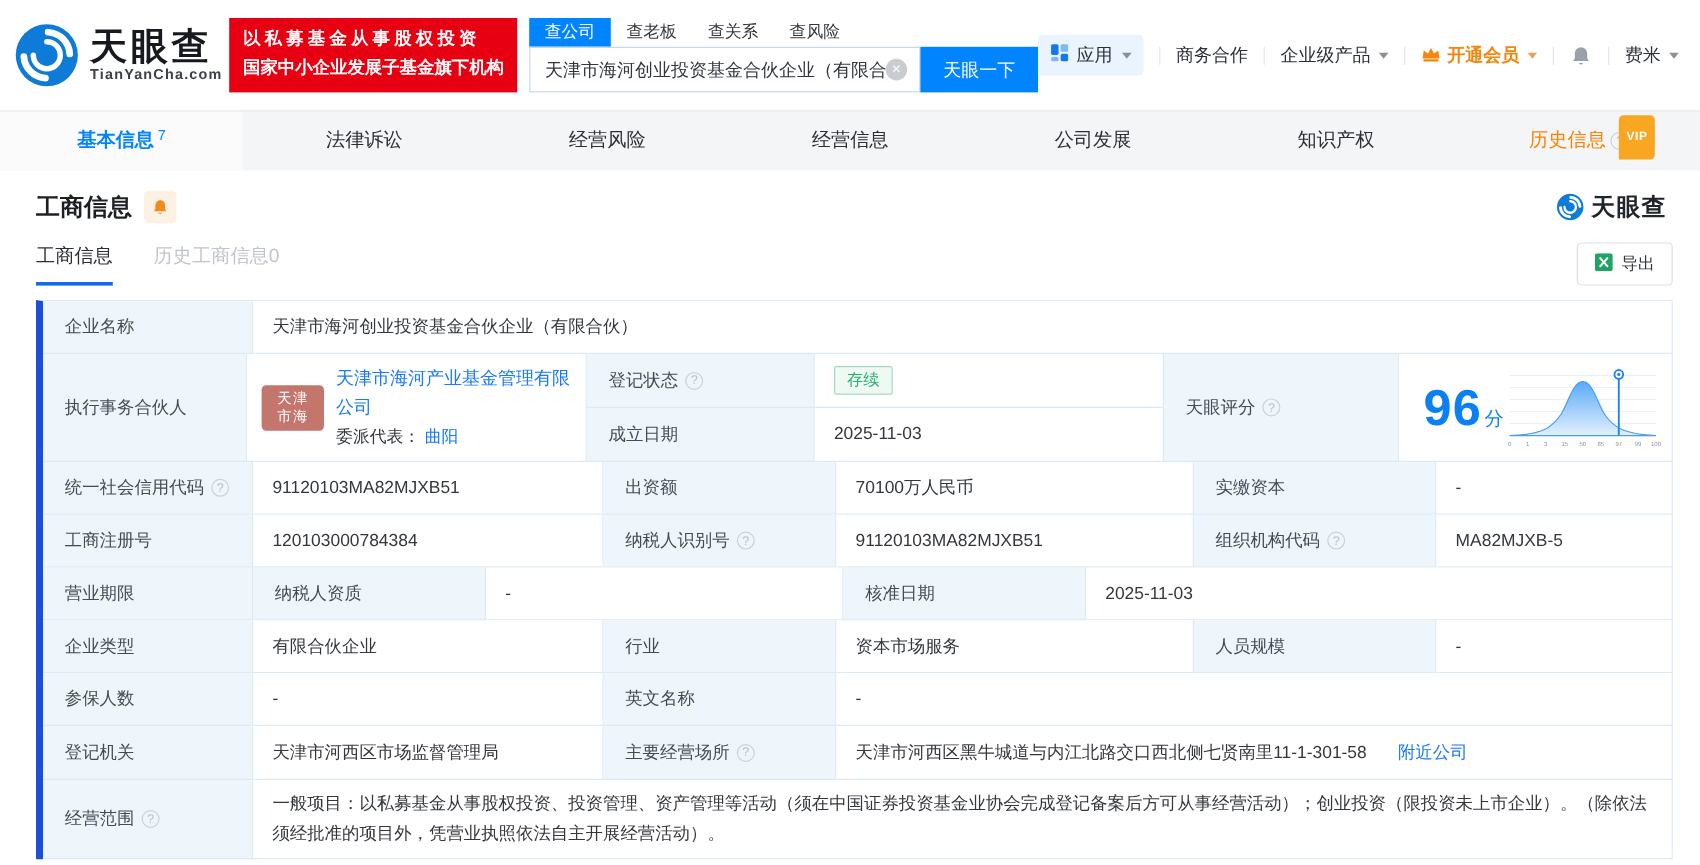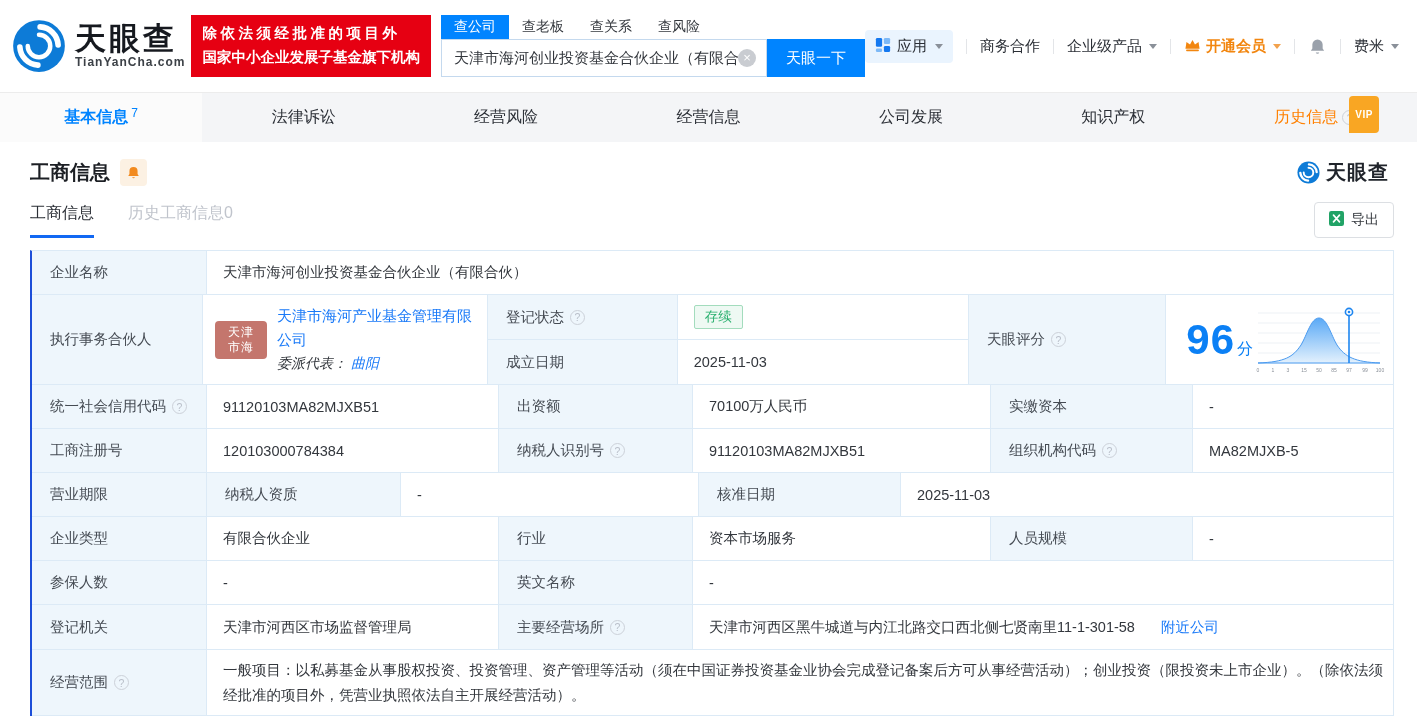--- a/index.html
+++ b/index.html
@@ -50,38 +50,38 @@
   .watermark .wm-text { font-size:20px; font-weight:bold; color:#20242b; letter-spacing:1px; }
 
   
   .subtab-row { display:flex; align-items:center; padding:16px 23px 0 30px; }
   .subtab { font-size:16px; color:#2b2f36; padding-bottom:11px; border-bottom:3px solid transparent; cursor:pointer; }
   .subtab.active { border-bottom-color:#1268f3; }
   .subtab.dim { color:#c0c4cc; margin-left:34px; }
   .export-btn { margin-left:auto; display:flex; align-items:center; gap:7px; border:1px solid #dcdfe3; border-radius:4px; padding:8px 14px; font-size:14px; color:#33373d; background:#fff; cursor:pointer;justify-content:flex-end; }
 
   
-  .info-table { margin:12px 23px 0 30px; border-top:1px solid #dceaf6; border-left:2px solid #1d4ed8; font-size:14.5px; }
+  .info-table { margin:12px 23px 0 30px; border-top:1px solid #dceaf6; border-left:6px solid #1d4ed8; font-size:14.5px; }
   .trow { display:flex; }
   .tcell { border-right:1px solid #dceaf6; border-bottom:1px solid #dceaf6; display:flex; align-items:center; }
   .lbl { background:#eef6fc; color:#454b53; padding:0 8px 0 18px; gap:6px; }
   .val { background:#fff; color:#33373d; padding:0 10px 0 16px; }
   .c-l1 { width:175px; } .c-v1 { width:292px; }
   .c-l2 { width:194px; } .c-v2 { width:298px; }
   .c-l3 { width:202px; } .c-v3 { flex:1; }
   .h44 { height:44px; } .h45 { height:45px; } .h90 { height:90px; } .h66 { height:66px; }
   .span-rest { flex:1; }
   .stack { display:flex; flex-direction:column; width:481px; }
   .stack .trow { flex:1; }
   a.link { color:#1a7af8; text-decoration:none; cursor:pointer; }
   .partner-cell { gap:10px; padding:8px 10px 8px 12px; align-items:center; }
   .avatar { width:52px; height:38px; border-radius:4px; background:#c4766d; color:#fff; font-size:12px; line-height:1.2; display:flex; flex-direction:column; align-items:center; justify-content:center; letter-spacing:1px; flex:none; }
   .partner-right { line-height:1.55; }
   .partner-right .company-link { font-size:15px; }
-  .rep-line { font-size:14px; color:#33373d; margin-top:2px;font-style:italic; }
+  .rep-line { font-size:14px; color:#33373d; margin-top:2px; }
   .status-badge { display:inline-block; border:1px solid #a3dcbd; background:#eef9f3; color:#2ab06f; font-size:13.5px; padding:2px 10px; border-radius:2px; line-height:1.4; }
   .score-cell { justify-content:space-between; padding:0 8px 0 20px; }
   .score-num-wrap { display:flex; align-items:baseline; color:#0b80f5; }
   .score-num { font-size:42px; font-weight:bold; letter-spacing:1px; }
   .score-unit { font-size:16px; margin-left:2px; }
   .score-chart { display:block; }
   .scope-val { line-height:1.7; padding-top:9px; padding-bottom:9px; align-items:center; }
   .addr-val { gap:26px; }
   .nowrap { white-space:nowrap; }
 </style>
@@ -97,21 +97,21 @@
         <path d="M23 41 a17 17 0 0 1 -16 -16" stroke="#fff" stroke-width="5" fill="none" stroke-linecap="round"></path>
         <path d="M24 14 a10 10 0 0 1 10 10 a10 10 0 0 1 -10 10 a10 10 0 0 1 -10 -10" stroke="#fff" stroke-width="4" fill="none" stroke-linecap="round"></path>
       </svg>
     </span>
     <span class="logo-text">
       <div class="cn">天眼查</div>
       <div class="en">TianYanCha.com</div>
     </span>
   </div>
   <div class="red-banner">
-    <div class="l1">除依法须经批准的项目外</div>
+    <div class="l1">以私募基金从事股权投资</div>
     <div class="l2">国家中小企业发展子基金旗下机构</div>
   </div>
 
   <div class="search-block">
     <div class="search-tabs">
       <div class="search-tab active">查公司</div>
       <div class="search-tab">查老板</div>
       <div class="search-tab">查关系</div>
       <div class="search-tab">查风险</div>
     </div>

